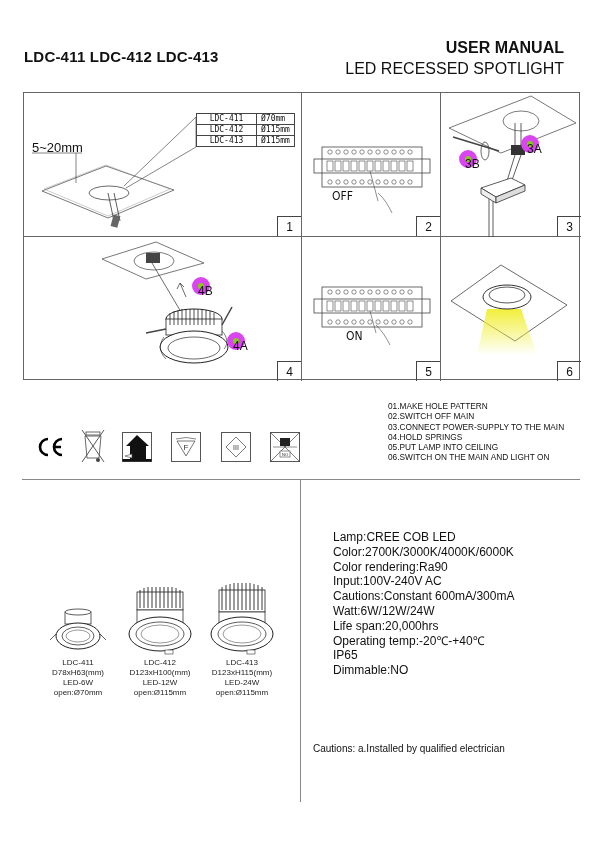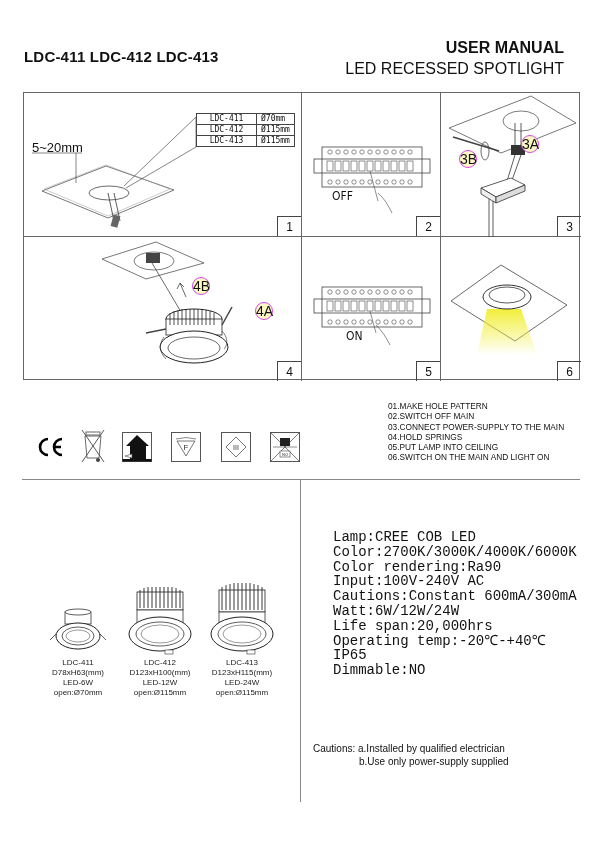--- a/index.html
+++ b/index.html
@@ -13,26 +13,26 @@
   .panel.last-col { border-right: none; }
   .panel.last-row { border-bottom: none; }
   .step-num { position: absolute; right: 0; bottom: 0; width: 24px; height: 20px; border-left: 1px solid #444; border-top: 1px solid #444; font-size: 12px; text-align: center; line-height: 20px; }
   .panel svg { position: absolute; left: 0; top: 0; }
   .hole-table { position: absolute; left: 172px; top: 20px; border-collapse: collapse; font-family: "DejaVu Sans Mono", monospace; font-size: 8px; }
   .hole-table td { border: 1px solid #444; padding: 0 4px; height: 11px; line-height: 10px; }
   .hole-table td.m { width: 60px; text-align: center; }
   .hole-table td.d { width: 38px; }
   .depth-label { position: absolute; left: 8px; top: 47px; font-size: 13px; }
   .switch-label { position: absolute; font-size: 12px; font-family: "DejaVu Sans Condensed", "DejaVu Sans", sans-serif; }
-  .circle-label { position: absolute; width: 18px; height: 18px; border: 1px solid #d946ef; border-radius: 50%; font-size: 14px; text-align: center; line-height: 16px; background: #fef9c3; }
+  .circle-label { position: absolute; width: 18px; height: 18px; border: 6px solid #d946ef; border-radius: 50%; font-size: 12px; text-align: center; line-height: 16px; background: #84cc16; }
   .steps-list { left: 388px; top: 401px; font-size: 8.3px; line-height: 10.3px; }
   .cert { position: absolute; top: 432px; }
   .hline { left: 22px; top: 479px; width: 558px; height: 1px; background: #888; }
   .vline { left: 300px; top: 479px; width: 1px; height: 323px; background: #888; }
-  .specs { left: 333px; top: 530px; font-size: 14px; line-height: 14.8px; font-family: Liberation Mono, monospace; }
+  .specs { left: 333px; top: 530px; font-size: 12px; line-height: 14.8px; }
   .cautions { left: 313px; top: 743px; font-size: 10px; line-height: 12.5px; }
   .cautions .ind1 { padding-left: 46px; }
   .cautions .ind2 { padding-left: 48px; }
   .product { position: absolute; text-align: center; font-size: 8px; line-height: 10px; color: #222; }
   .product svg { display: block; margin: 0 auto; }
 </style>
 </head>
 <body>
 
 <div class="abs model-title">LDC-411 LDC-412 LDC-413</div>
@@ -159,21 +159,21 @@
           <line x1="182" y1="73" x2="182" y2="88"></line>
           <line x1="186" y1="74" x2="186" y2="88"></line>
           <line x1="190" y1="76" x2="190" y2="88"></line>
       </g>
       <ellipse cx="170" cy="110" rx="34" ry="16" fill="#fff" stroke="#222" stroke-width="1"></ellipse>
       <ellipse cx="170" cy="111" rx="26" ry="11" fill="#fff" stroke="#444" stroke-width="0.8"></ellipse>
       <path d="M142,92 L122,96 M198,88 L208,70" stroke="#444" stroke-width="1.5"></path>
       <path d="M198,94 C204,100 204,108 200,112 M140,100 C134,108 136,116 142,122" stroke="#444" stroke-width="0.7" fill="none"></path>
     </svg>
     <div class="circle-label" style="left:168px;top:40px;">4B</div>
-    <div class="circle-label" style="left:203px;top:65px;margin-left:28px;">4A</div>
+    <div class="circle-label" style="left:203px;top:95px;">4A</div>
     <div class="step-num">4</div>
   </div>
 
   <div class="panel last-row" style="left:278px;top:144px;width:139px;height:144px;">
     <svg width="139" height="144">
       <rect x="20" y="50" width="100" height="40" fill="#fff" stroke="#444" stroke-width="0.8"></rect>
       <rect x="12" y="62" width="116" height="14" fill="none" stroke="#444" stroke-width="0.8"></rect>
       <g stroke="#444" stroke-width="0.6" fill="none">
         <circle cx="28" cy="55" r="2.2"></circle>
           <circle cx="36" cy="55" r="2.2"></circle>
@@ -359,14 +359,13 @@
   <div><span>Cautions</span>:<span>Constant 600mA/300mA</span></div>
   <div><span>Watt</span>:<span>6W/12W/24W</span></div>
   <div><span>Life span</span>:<span>20,000hrs</span></div>
   <div><span>Operating temp</span>:<span>-20℃-+40℃</span></div>
   <div><span>IP65</span></div>
   <div><span>Dimmable</span>:<span>NO</span></div>
 </div>
 
 <div class="abs cautions">
   <div><span>Cautions:</span> <span>a.Installed by qualified electrician</span></div>
-  <div class="ind1">b.Use only power-supply supplied</div>
 </div>
 
 </body></html>

